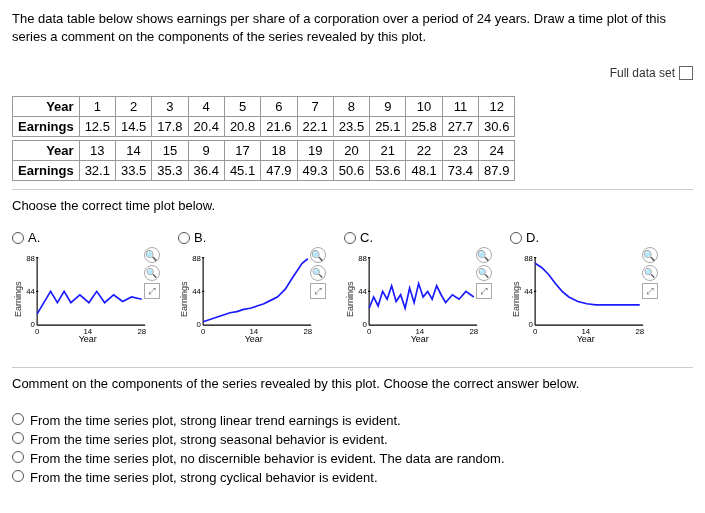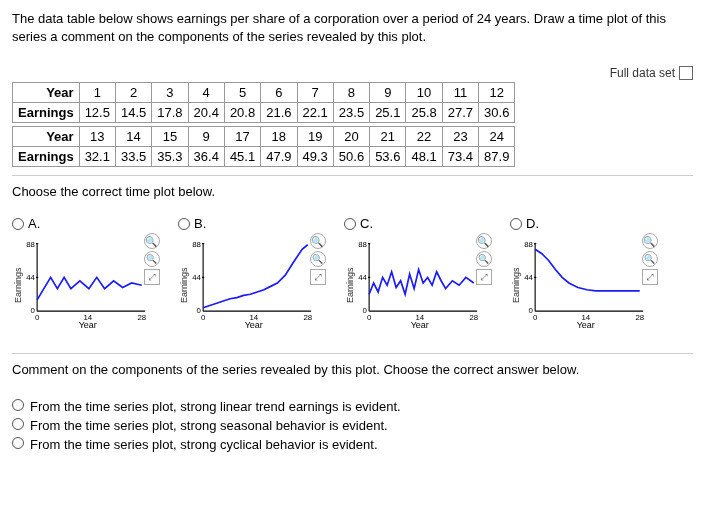--- a/index.html
+++ b/index.html
@@ -14,21 +14,21 @@
     }
     .intro-text {
       font-size: 13px;
       line-height: 1.4;
       margin-bottom: 20px;
     }
     .full-dataset-label {
       text-align: right;
       font-size: 12px;
       color: #333;
-      margin-bottom: 2px;
+      margin-bottom: 16px;
       display: flex;
       align-items: center;
       justify-content: flex-end;
       gap: 4px;
     }
     .dataset-icon {
       width: 14px;
       height: 14px;
       border: 1px solid #666;
       display: inline-block;
@@ -380,15 +380,19 @@
   <div class="answer-option">
     <div class="radio-circle"></div>
     <span>From the time series plot, strong linear trend earnings is evident.</span>
   </div>
   <div class="answer-option">
     <div class="radio-circle"></div>
     <span>From the time series plot, strong seasonal behavior is evident.</span>
   </div>
   <div class="answer-option">
     <div class="radio-circle"></div>
+    <span>From the time series plot, no discernible behavior is evident. The data are random.</span>
+  </div>
+  <div class="answer-option">
+    <div class="radio-circle"></div>
     <span>From the time series plot, strong cyclical behavior is evident.</span>
   </div>
 </div>
 
 </body></html>

